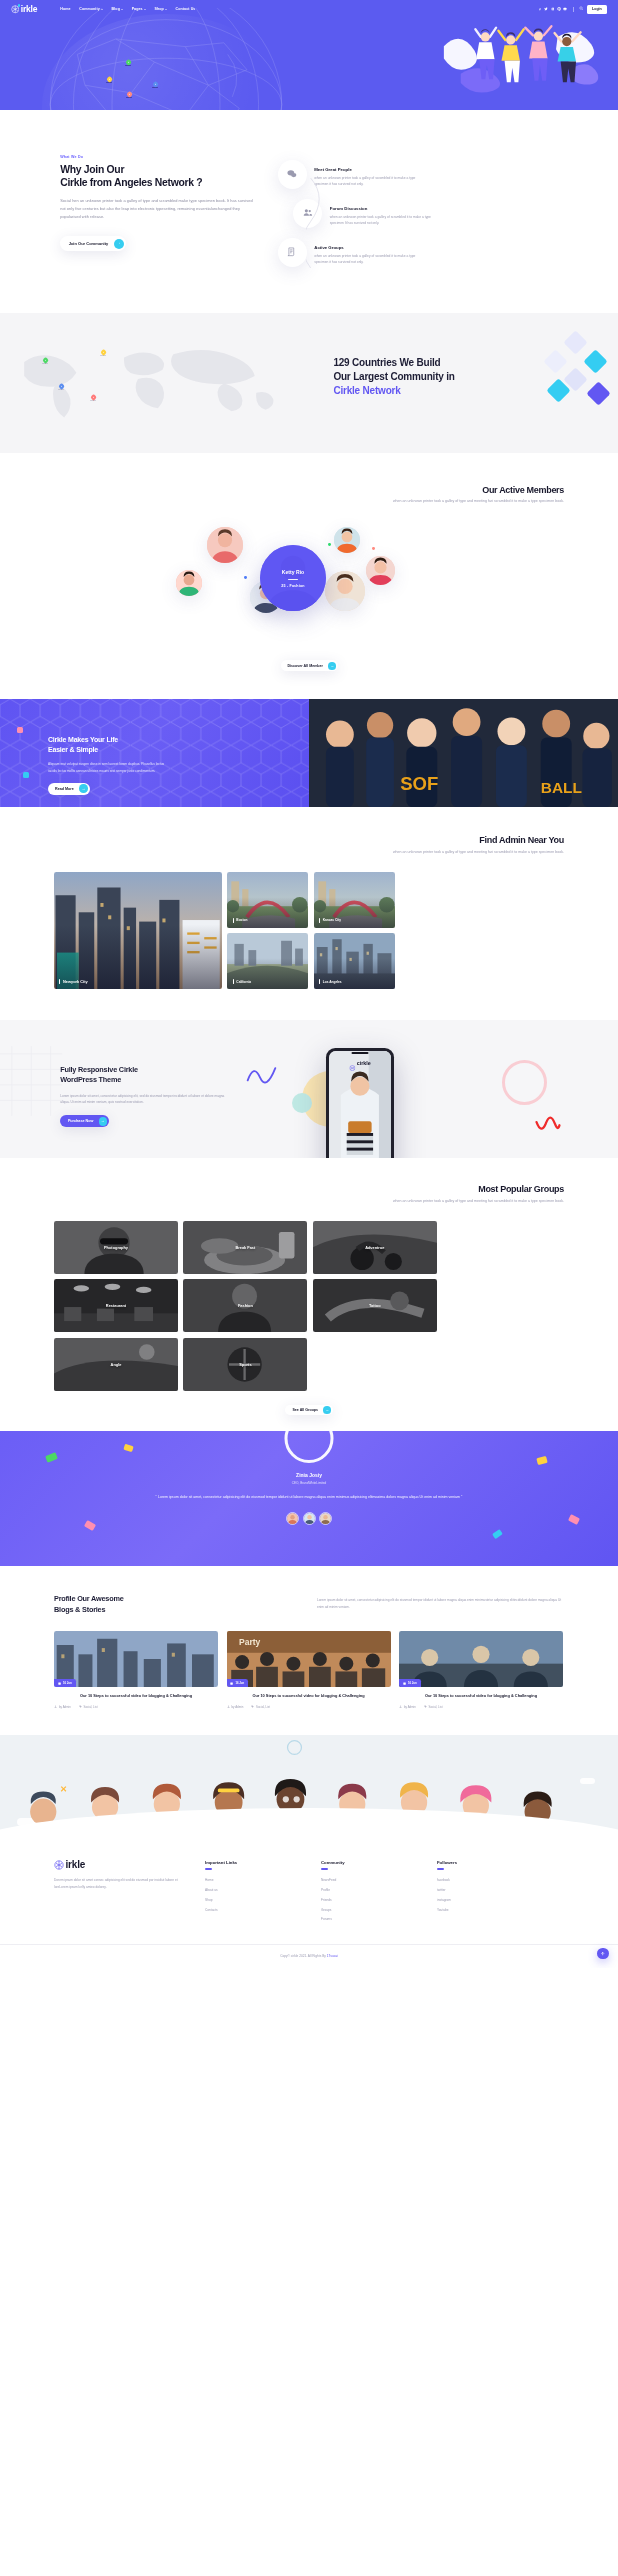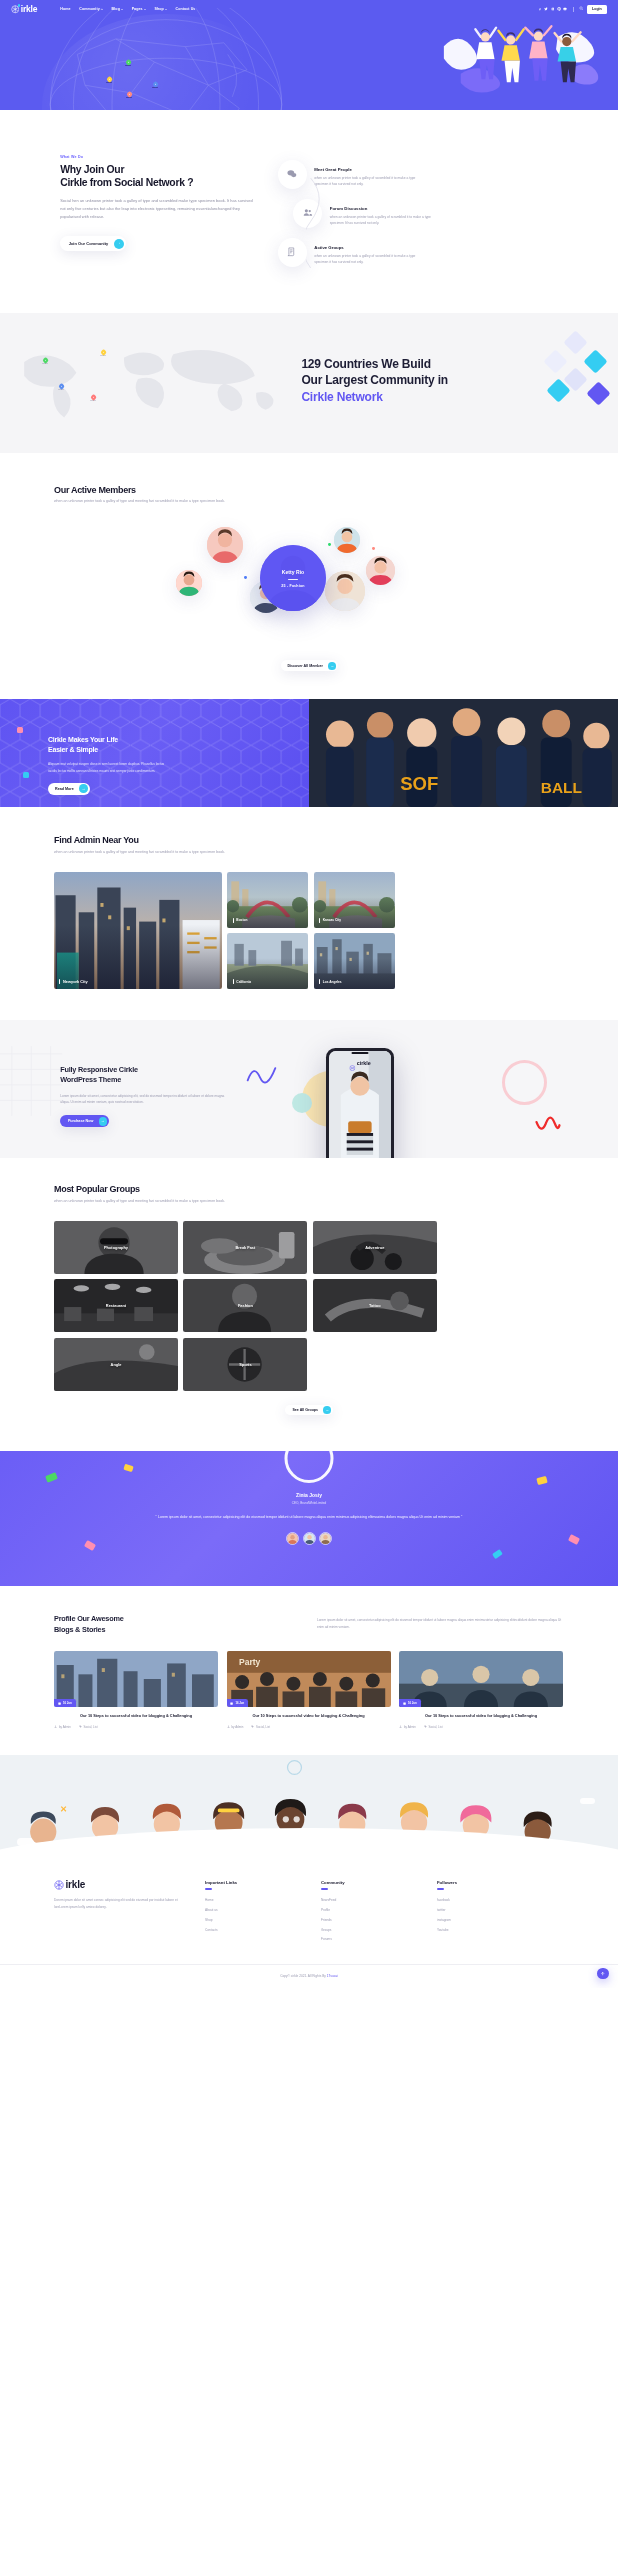--- a/index.html
+++ b/index.html
@@ -68,21 +68,21 @@
   .pin b{position:absolute;left:-0.8px;top:5.1px;width:6.2px;height:1.1px;border-radius:0.8px;background:rgba(20,20,90,.45);}
 
   
   .sec{position:relative;}
   .wrap{width:510px;margin:0 auto;position:relative;}
   .eyebrow{color:#6c63ff;font-size:3.6px;font-weight:700;letter-spacing:0.2px;margin-bottom:3.9px;}
   h2.big{font-size:10.4px;font-weight:700;line-height:1.28;letter-spacing:-0.3px;color:#17172b;}
   p.body{
     color:#8b8ba0;font-size:3.9px;line-height:2.05;letter-spacing:0.04px;
   }
-  .sectitle{text-align:left;}
+  .sectitle{text-align:right;}
   .sectitle h2{font-size:9px;font-weight:700;letter-spacing:-0.3px;color:#17172b;}
   .sectitle p{color:#9a9ab0;font-size:3.6px;line-height:1.95;margin-top:3.9px;}
   .btn{
     display:inline-flex;align-items:center;gap:5.4px;background:#fff;
     border-radius:15.5px;padding:2.3px 2.3px 2.3px 8.5px;border:0;cursor:pointer;
     box-shadow:0 3.1px 12.4px rgba(60,60,120,.13);font-family:inherit;
   }
   .btn .lbl{font-size:4px;font-weight:700;color:#17172b;}
   .btn .circ{
     width:10px;height:10px;border-radius:50%;background:#36cdf0;
@@ -106,21 +106,21 @@
     display:flex;align-items:center;justify-content:center;color:#8f8fa4;
   }
   .feat h4{font-size:4.3px;font-weight:700;color:#17172b;margin:7px 0 3.1px;}
   .feat p{color:#9a9ab0;font-size:3.3px;line-height:1.95;width:116px;}
 
   
   .countries{background:#f5f5f7;padding:26px 0 31px;position:relative;overflow:hidden;display:flex;}
   .countries .mapbox{width:286px;height:83px;position:relative;margin-left:7.7px;}
   .countries .mapbox svg{width:100%;height:100%;opacity:.55;}
   .countries .txt{margin-left:7.7px;padding-top:17px;}
-  .countries h2{font-size:12px;line-height:1.4;font-weight:700;letter-spacing:-0.2px;}
+  .countries h2{font-size:10px;line-height:1.4;font-weight:700;letter-spacing:-0.2px;margin-left:32px;}
   .countries h2 .accent{color:#6257f2;}
   .diamonds{position:absolute;right:-14px;top:21.6px;width:85px;height:73px;}
   .dm{position:absolute;width:17px;height:17px;transform:rotate(45deg);border-radius:2.3px;}
 
   
   .members{padding:32px 0 28px;position:relative;}
   .memcloud{position:relative;width:278px;height:124px;margin:17px auto 0;}
   .av{position:absolute;border-radius:50%;overflow:hidden;box-shadow:0 4.6px 17px rgba(70,70,140,.13);}
   .av .ph{width:100%;height:100%;display:block;}
   .centerav{
@@ -186,21 +186,21 @@
   .phone .notch{position:absolute;left:50%;transform:translateX(-50%);top:3.9px;width:17px;height:2.3px;border-radius:2.3px;background:#15151f;z-index:3;}
   .phlogo{position:absolute;left:50%;transform:translateX(-50%);top:9.3px;z-index:4;display:flex;align-items:center;gap:1.2px;}
   .phlogo .word{font-size:5.4px;font-weight:700;color:#17172b;}
   .blob-yellow{position:absolute;left:15.5px;top:20px;width:56px;height:56px;border-radius:50%;background:#fbe6b2;z-index:0;}
   .blob-ring{position:absolute;right:17px;top:9.3px;width:45px;height:45px;border-radius:50%;border:3.1px solid #f9cdd3;z-index:0;}
   .blob-teal{position:absolute;left:6.2px;bottom:14px;width:20px;height:20px;border-radius:50%;background:#bfe9e4;z-index:0;}
   .squig{position:absolute;z-index:3;}
   .gridlines{position:absolute;left:-23px;top:26px;width:93px;height:70px;opacity:.5;}
 
   
-  .groups{padding:26px 0 36px;}
+  .groups{padding:26px 0 16px;}
   .ggrid{display:flex;flex-wrap:wrap;gap:5.4px;margin-top:15.5px;}
   .gcard{width:124px;height:53px;position:relative;border-radius:2.3px;overflow:hidden;}
   .gcard .sh{position:absolute;inset:0;background:rgba(10,10,20,.18);}
   .gcard .lbl{
     position:absolute;inset:0;display:flex;align-items:center;justify-content:center;
     color:#fff;font-size:3.9px;font-weight:700;text-shadow:0 0.8px 2.3px rgba(0,0,0,.45);
   }
   .groupscta{display:flex;justify-content:center;margin-top:14px;}
   .groupscta .btn{padding:1.5px 1.5px 1.5px 7px;}
   .groupscta .btn .lbl{font-size:3.6px;}
@@ -449,21 +449,21 @@
       </svg>
     </div>
   </section>
 
   <section class="sec">
     <div class="wrap whyjoin">
       <div class="left">
         <div class="eyebrow">What We Do</div>
         <h2 class="big">
           <span>Why Join Our</span><br>
-          <span>Cirkle from Social Network ?</span>
+          <span>Cirkle from Angeles Network ?</span>
         </h2>
         <p class="body">Social hen an unknown printer took a galley of type and scrambled make type specimen book. It has survived not only five centuries but also the leap into electronic typesetting, remaining essentialunchanged they popularised with release.</p>
         <button class="btn">
           <span class="lbl">Join Our Community</span>
           <span class="circ">→</span>
         </button>
       </div>
 
       <div class="featcol">
         <svg class="conn" viewBox="0 0 40 116">

